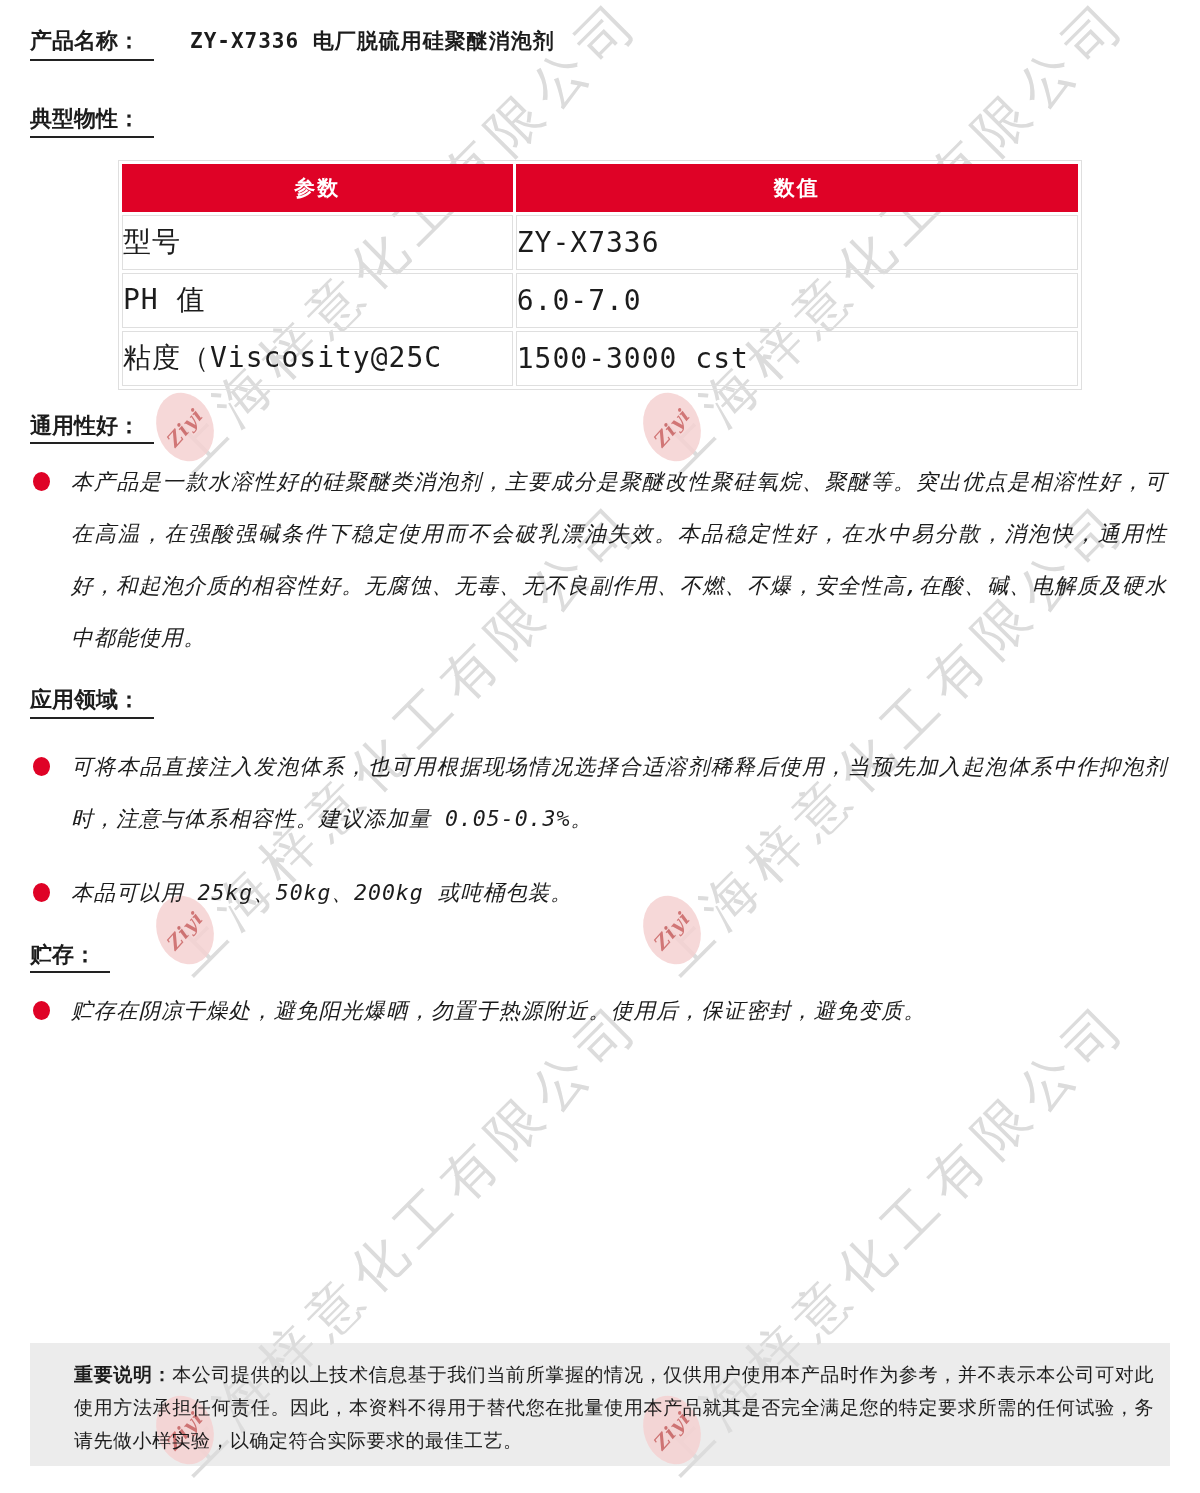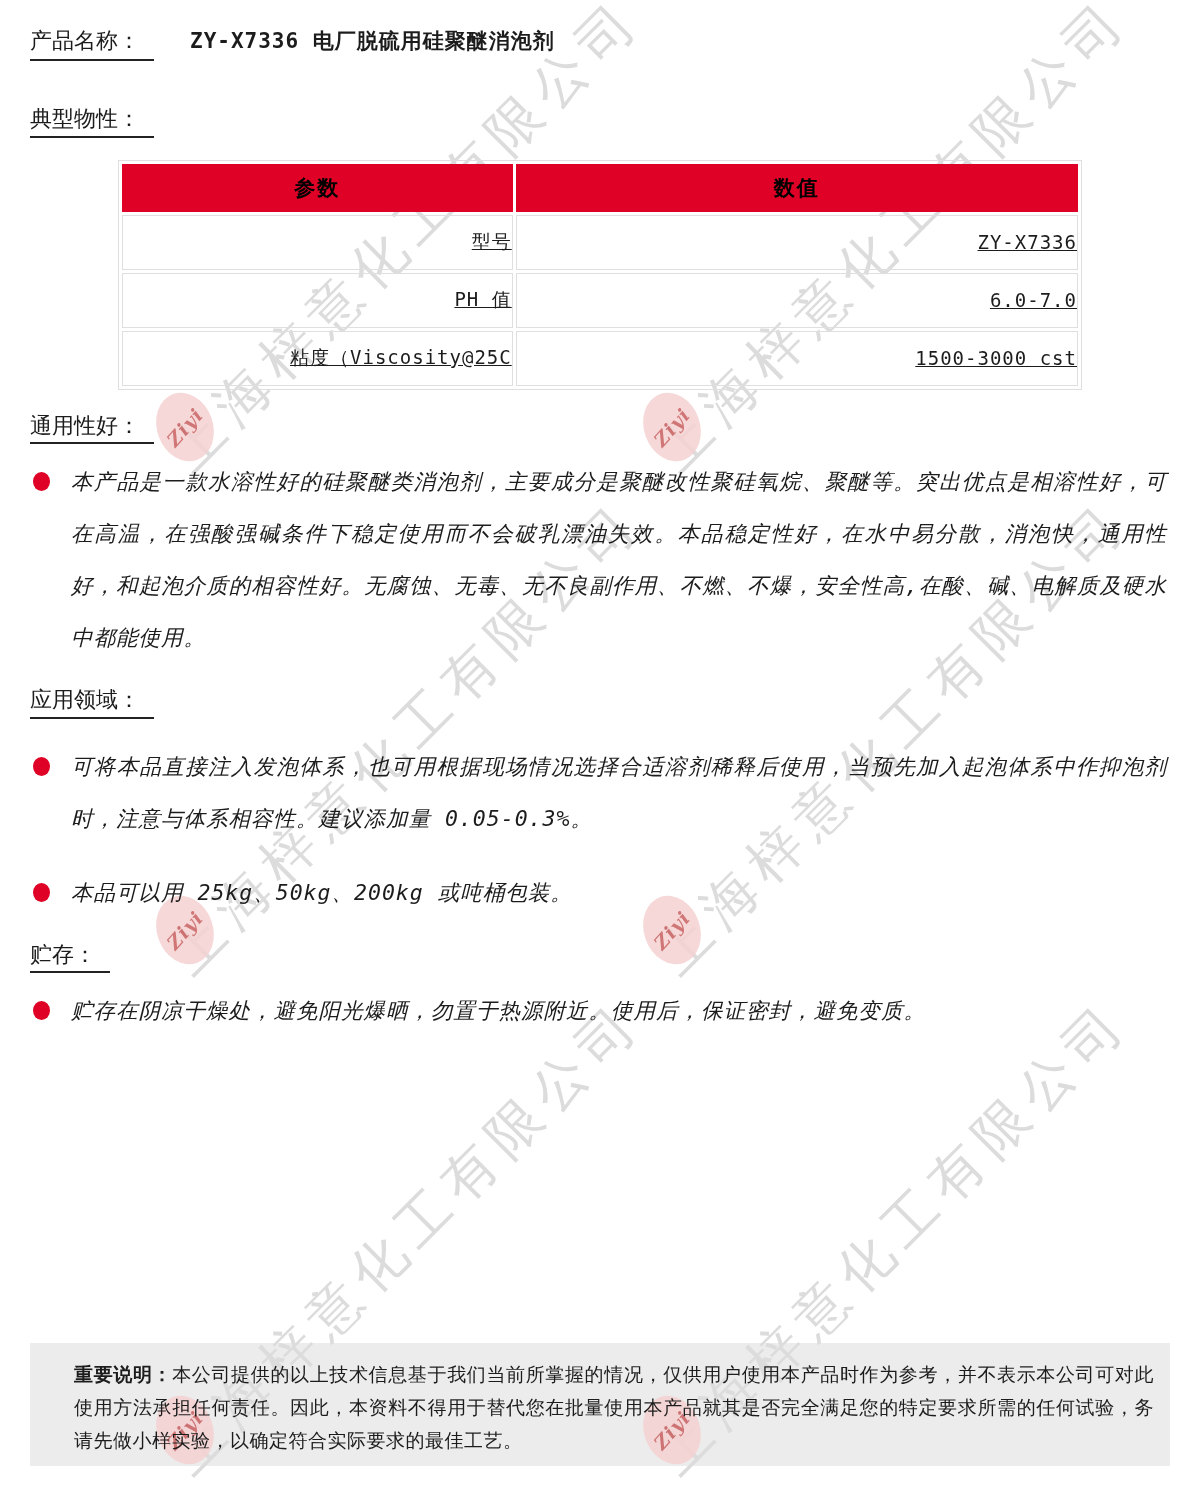--- a/index.html
+++ b/index.html
@@ -48,49 +48,48 @@
     transform-origin:0 50%;
     transform:rotate(-45deg);
     font-size:54px;letter-spacing:10px;white-space:nowrap;
     color:var(--wm-gray);
     font-weight:400;
   }
   .doc{position:absolute;inset:0;z-index:3;padding:26px 33px 0 30px;}
   
   .title-row{display:flex;align-items:baseline;margin-bottom:44px;}
   .h-underline{
-    display:inline-block;font-weight:normal;
+    display:inline-block;font-weight:bold;
     border-bottom:2px solid #222;
     padding:0 14px 3px 0;
   }
   .title-label{font-size:22px;}
   .doc-title{font-size:21px;font-weight:bold;margin-left:36px;letter-spacing:1px;}
   .sec-row{line-height:1.25;margin-top:20px;}
   .sec-h{font-size:22px;}
   
   table.props{
     margin:22px 0 0 88px;
     width:964px;
     border-collapse:separate;border-spacing:3px;
     border:1px solid var(--tborder);
     background:transparent;
   }
   table.props th{
-    background:var(--red);color:#000000;
+    background:var(--red);color:#ffffff;
     font-size:21px;font-weight:bold;
     height:48px;text-align:center;
     border:none;letter-spacing:2px;
   }
   table.props th:first-child{width:41%;}
   table.props td{
     border:1px solid var(--tborder);
-    height:55px;text-align:right;
-    font-size:19px;letter-spacing:1px;
+    height:55px;text-align:left;
+    font-size:28px;letter-spacing:1px;
     background:transparent;
-    text-decoration:underline;
   }
   
   .after-table{margin-top:34px;}
   .sec{margin-top:22px;}
   .bullets{margin-top:12px;}
   .bullet{display:flex;align-items:flex-start;}
   .dot{
     flex:0 0 17px;width:17px;height:19px;border-radius:50%;
     background:var(--red);margin:16px 0 0 3px;
   }

